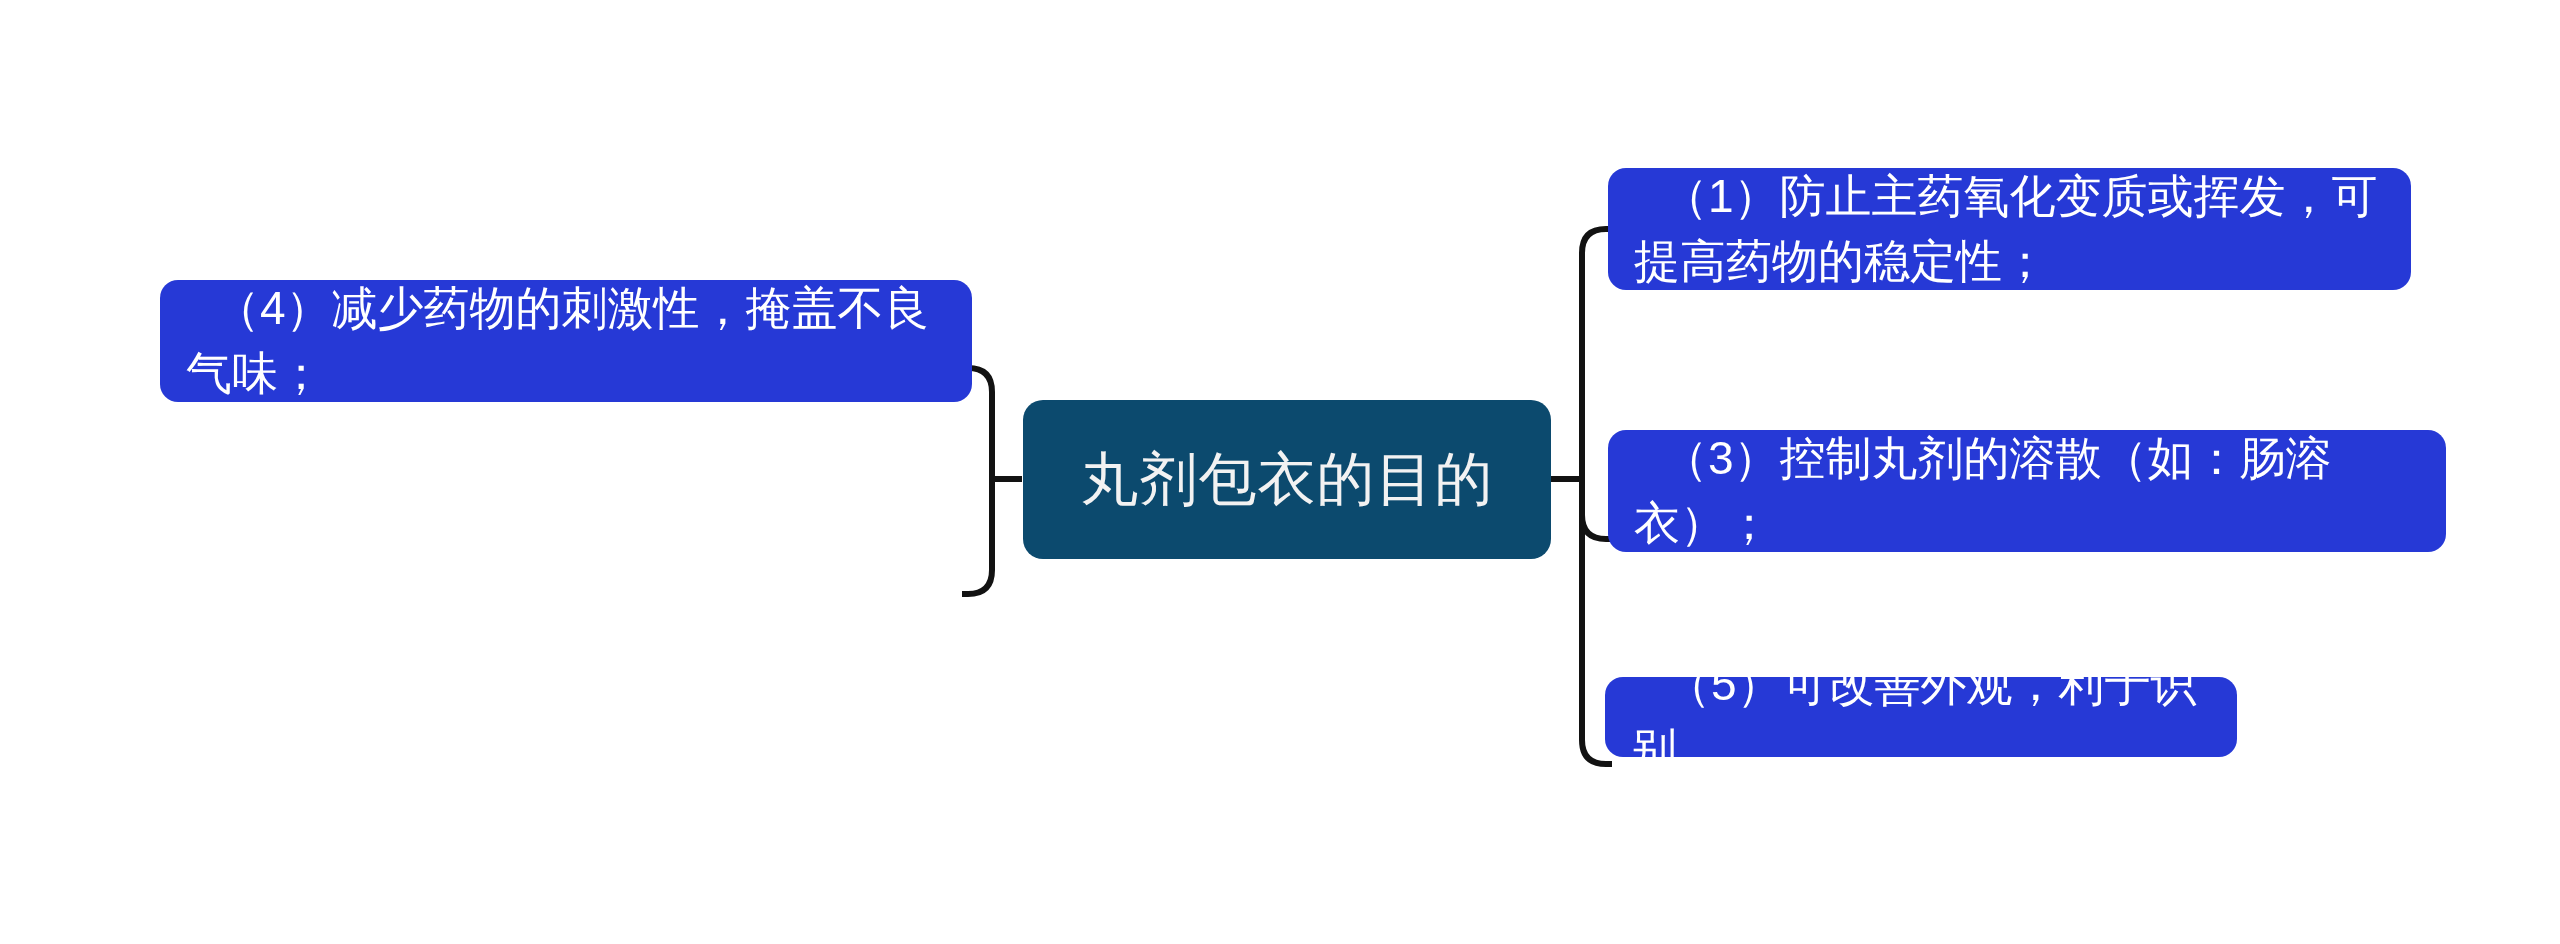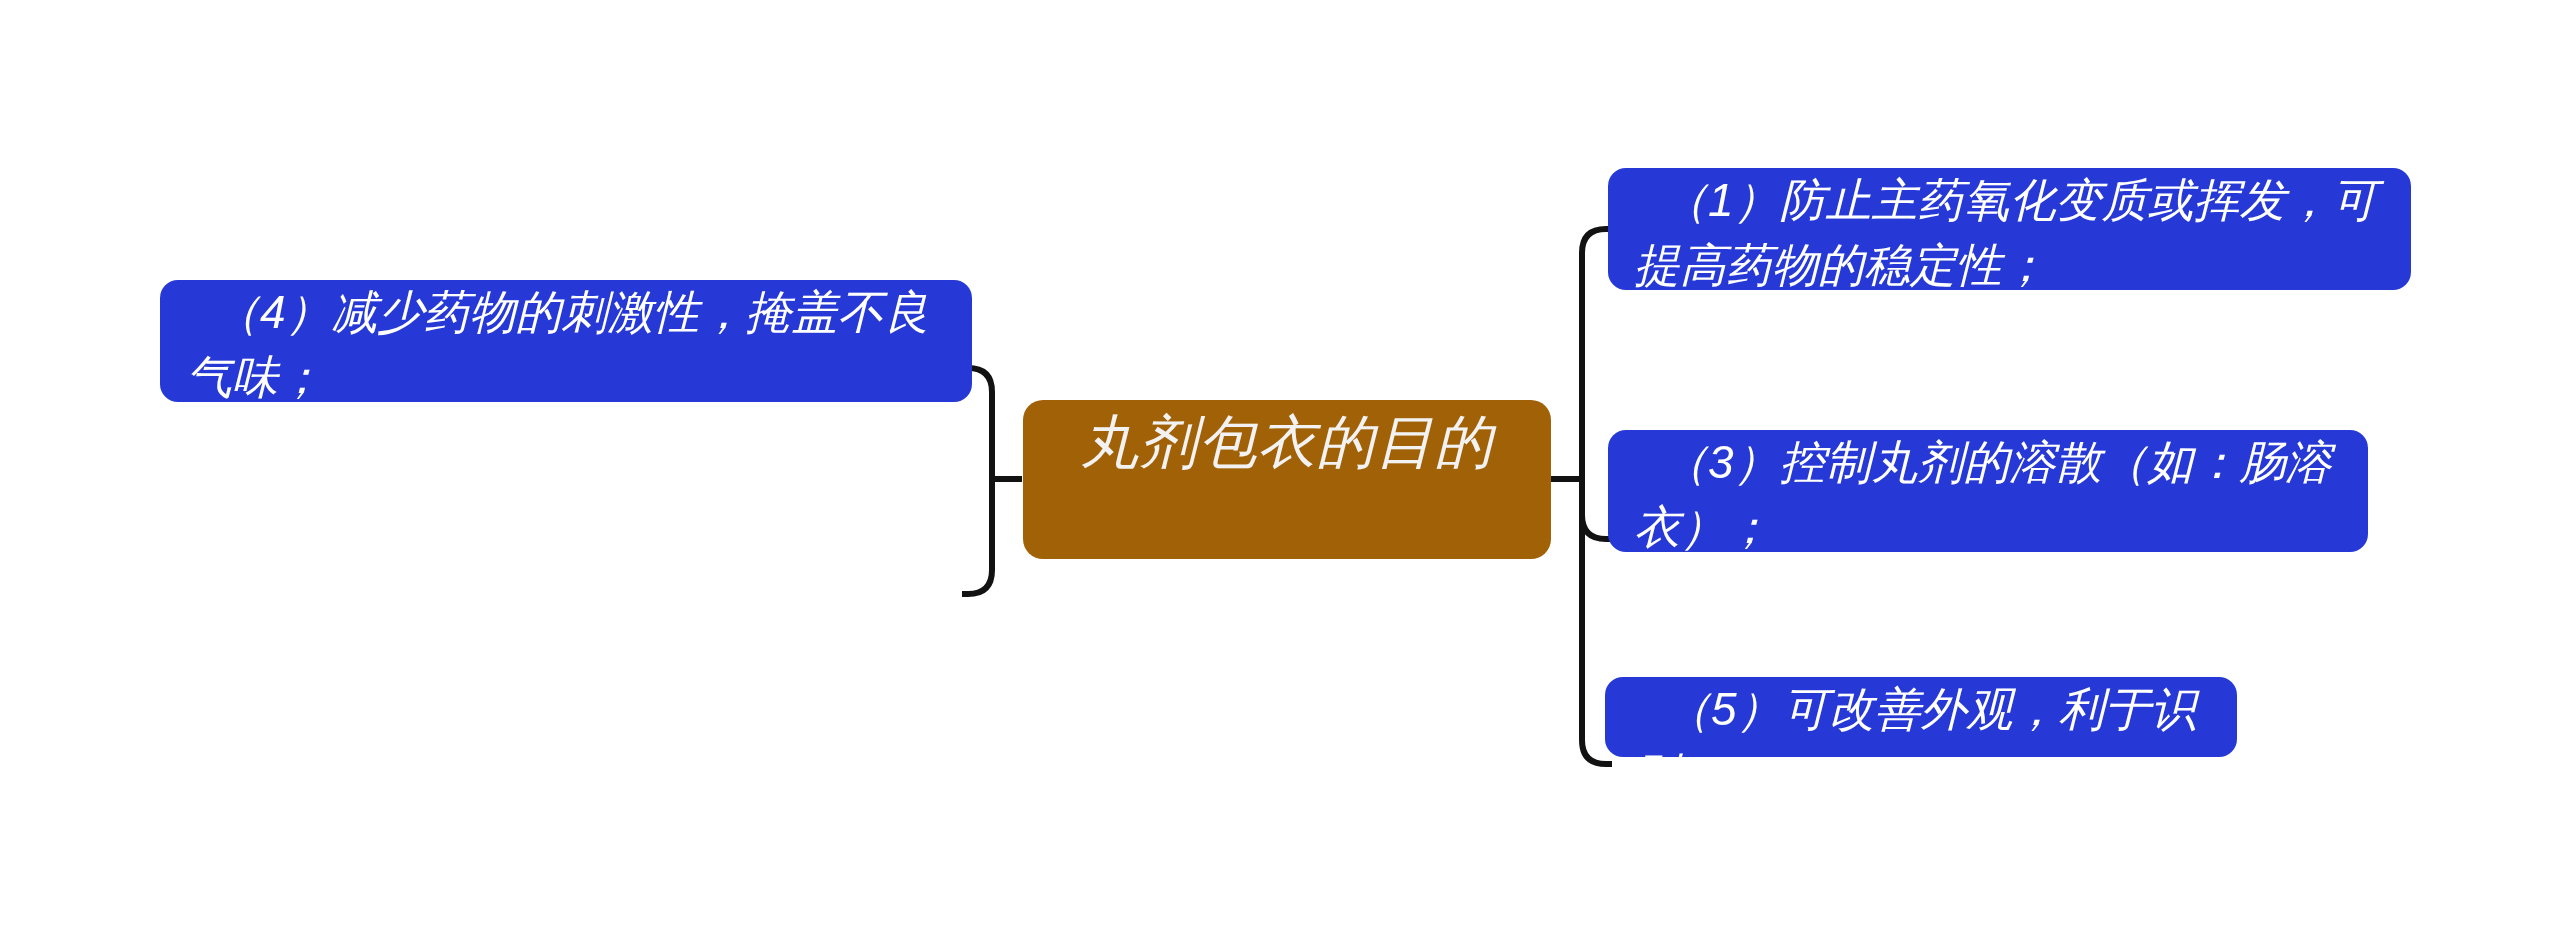--- a/index.html
+++ b/index.html
@@ -23,38 +23,37 @@
     left: 0;
     top: 0;
     width: 2560px;
     height: 944px;
     pointer-events: none;
   }
   .node {
     position: absolute;
     box-sizing: border-box;
     display: flex;
-    align-items: flex-start;
+    align-items: center;
     border-radius: 18px;
     z-index: 3;
-    font-style: italic;
   }
   .node .node-text {
     display: block;
     width: 100%;
     white-space: pre-wrap;
     word-break: break-word;
   }
   
   .node.root {
     left: 1023px;
     top: 400px;
     width: 528px;
     height: 159px;
-    background: #a16207;
+    background: #0c4a6e;
     border-radius: 20px;
     padding: 8px 26px;
     justify-content: center;
   }
   .node.root .node-text {
     color: #f2f2f2;
     font-size: 58px;
     line-height: 1.18;
     text-align: center;
     letter-spacing: 1px;
@@ -69,21 +68,21 @@
     font-size: 46px;
     line-height: 1.42;
     text-indent: 28px;
     text-align: left;
   }
   .node.leaf.single .node-text {
     text-indent: 34px;
   }
 
   #node-r1 { left: 1608px; top: 168px;  width: 803px; height: 122px; }
-  #node-r3 { left: 1608px; top: 430px;  width: 760px; height: 122px; }
+  #node-r3 { left: 1608px; top: 430px;  width: 838px; height: 122px; }
   #node-r5 { left: 1605px; top: 677px;  width: 632px; height: 80px;  }
   #node-l2 { left: 160px;  top: 280px;  width: 812px; height: 122px; }
   #node-l4 { left: 400px;  top: 530px;  width: 567px; height: 80px;  }
 </style>
 </head>
 <body>
 
 <div id="canvas">
 
   <svg id="wires" viewBox="0 0 2560 944" width="2560" height="944" xmlns="http://www.w3.org/2000/svg">

